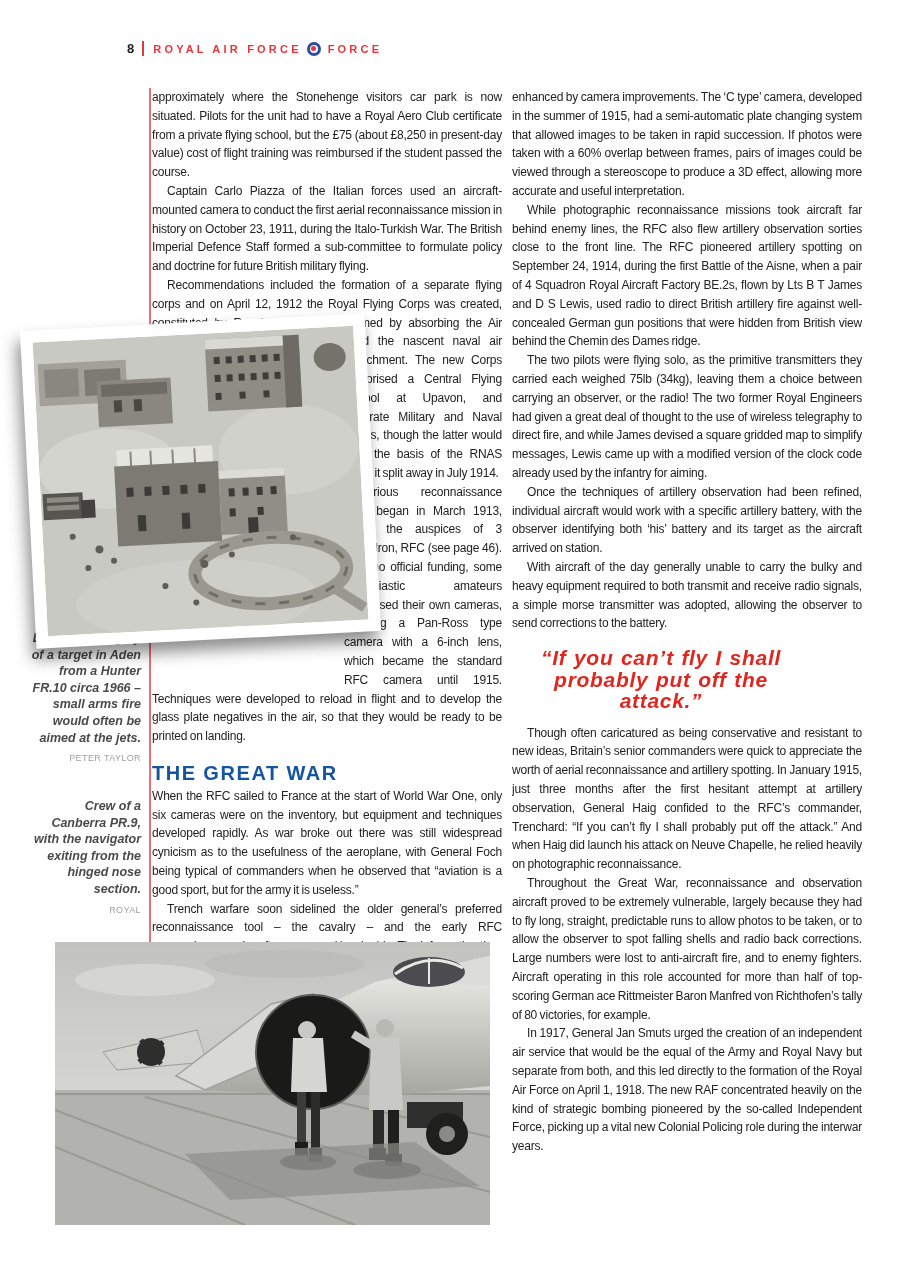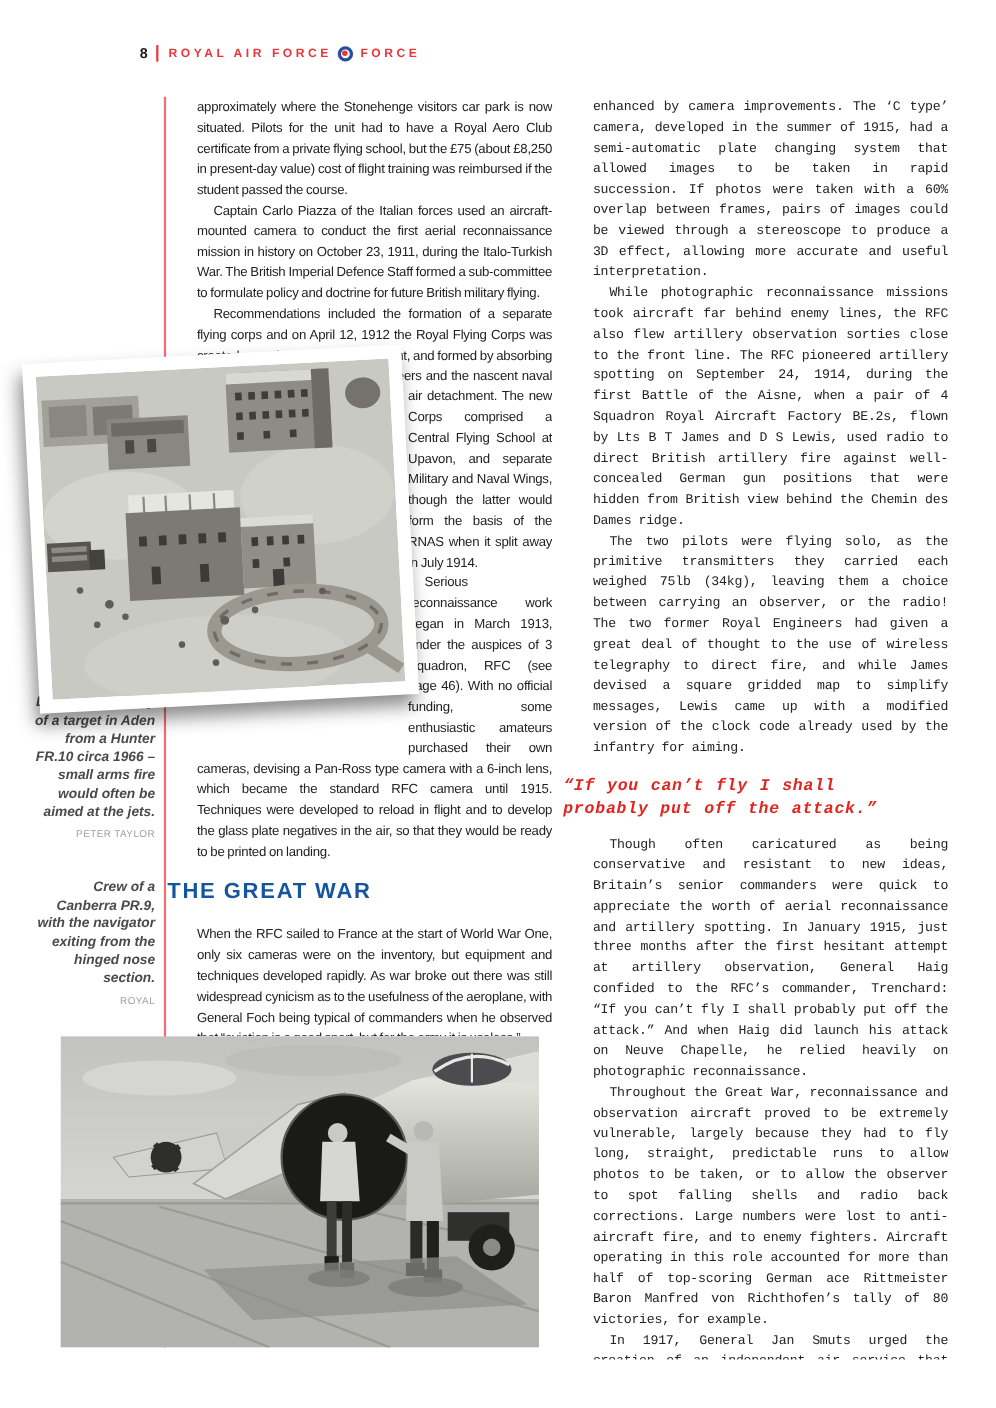--- a/index.html
+++ b/index.html
@@ -12,44 +12,44 @@
   .brand{font-size:11px;font-weight:bold;color:#e8353b;letter-spacing:3.2px;white-space:nowrap;}
   .roundel-icon{width:8px;height:8px;border-radius:50%;border:3px solid #2a4e9b;background:#fff;
         position:relative;margin:0 7px 0 5px;flex:0 0 auto;}
   .roundel-icon .dot{position:absolute;inset:1.5px;border-radius:50%;background:#e8353b;}
   
   .rule-vertical{position:absolute;left:149px;top:88px;width:2px;height:1137px;background:#ef6e74;z-index:1;}
   
   .col{position:absolute;top:88px;width:350px;font-size:12px;line-height:18.8px;color:#222;
        text-align:justify;letter-spacing:-0.2px;word-spacing:-0.6px;}
   .col-left{left:152px;height:854px;overflow:hidden;}
-  .col-right{left:512px;height:1148px;overflow:hidden;font-family:Liberation Mono, monospace;}
-  .col p{margin:0;padding-left:27px;}
+  .col-right{left:512px;height:1148px;overflow:hidden;}
+  .col p{margin:0;}
   .col p.indent{text-indent:15px;}
   h2.section{font-size:20px;font-weight:bold;color:#15549e;letter-spacing:1.6px;
-       margin:15px 0 18px 0;text-align:left;line-height:24px;}
+       margin:15px 0 2px 0;text-align:left;line-height:24px;}
   
   .wrap-spacer{float:left;width:192px;height:330px;}
   
   .photo1-frame{position:absolute;left:28px;top:322px;width:321px;height:294px;padding:12px;
        background:#fff;transform:rotate(-3deg);box-shadow:-4px 10px 16px rgba(0,0,0,0.45);z-index:2;}
   .photo1-frame svg{display:block;}
   
   .photo2{position:absolute;left:55px;top:942px;width:435px;height:283px;z-index:2;}
   .photo2 svg{display:block;}
   
   .caption{position:absolute;width:112px;text-align:right;font-size:12.5px;font-weight:bold;
        font-style:italic;color:#4a4a4a;line-height:16.6px;z-index:0;}
   .caption .credit{display:block;margin-top:4px;font-style:normal;font-weight:normal;
        font-size:9px;letter-spacing:0.4px;color:#a1a1a1;}
   .caption-aden{left:29px;top:630px;}
   .caption-canberra{left:29px;top:798px;}
   
-  .pull-quote{position:relative;margin:14px 0 12px 0;text-align:left;padding-right:52px;
-       font-size:15px;font-weight:bold;font-style:italic;color:#e0261f;line-height:21.5px;
+  .pull-quote{position:relative;margin:14px 0 12px 0;text-align:center;padding-right:52px;
+       font-size:21px;font-weight:bold;font-style:italic;color:#e0261f;line-height:21.5px;
        letter-spacing:0.7px;word-spacing:1px;text-indent:0;}
   .pull-quote .q-line{position:relative;z-index:1;}
   .roundel-bg{position:absolute;z-index:-1;right:22px;top:50%;margin-top:-41px;width:82px;height:82px;
        border-radius:50%;box-sizing:border-box;border:15px solid #b6c2dc;
        border-color:#c9d2e5 #a9b8d6 #a9b8d6 #c9d2e5;background:transparent;}
   .roundel-bg-center{position:absolute;z-index:-1;right:43px;top:50%;margin-top:-19px;width:40px;height:40px;
        border-radius:50%;background:#f3b7aa;filter:blur(4px);}
 </style>
 </head>
 <body>
@@ -89,20 +89,22 @@
     <h2 class="section">THE GREAT WAR</h2>
     <p>When the RFC sailed to France at the start of World War One, only six cameras were on the inventory, but equipment and techniques developed rapidly. As war broke out there was still widespread cynicism as to the usefulness of the aeroplane, with General Foch being typical of commanders when he observed that “aviation is a good sport, but for the army it is useless.”</p>
     <p class="indent">Trench warfare soon sidelined the older general’s preferred reconnaissance tool – the cavalry – and the early RFC reconnaissance aircraft soon proved invaluable. The information they provided helping to prevent the Germans from encircling Allied forces at Mons, for example, and later helping prevent the French from being outflanked at the Battle of the Marne.</p>
 
   </div>
 
   <div class="col col-right">
     <p>enhanced by camera improvements. The ‘C type’ camera, developed in the summer of 1915, had a semi-automatic plate changing system that allowed images to be taken in rapid succession. If photos were taken with a 60% overlap between frames, pairs of images could be viewed through a stereoscope to produce a 3D effect, allowing more accurate and useful interpretation.</p>
     <p class="indent">While photographic reconnaissance missions took aircraft far behind enemy lines, the RFC also flew artillery observation sorties close to the front line. The RFC pioneered artillery spotting on September 24, 1914, during the first Battle of the Aisne, when a pair of 4 Squadron Royal Aircraft Factory BE.2s, flown by Lts B T James and D S Lewis, used radio to direct British artillery fire against well-concealed German gun positions that were hidden from British view behind the Chemin des Dames ridge.</p>
     <p class="indent">The two pilots were flying solo, as the primitive transmitters they carried each weighed 75lb (34kg), leaving them a choice between carrying an observer, or the radio! The two former Royal Engineers had given a great deal of thought to the use of wireless telegraphy to direct fire, and while James devised a square gridded map to simplify messages, Lewis came up with a modified version of the clock code already used by the infantry for aiming.</p>
+    <p class="indent">Once the techniques of artillery observation had been refined, individual aircraft would work with a specific artillery battery, with the observer identifying both ‘his’ battery and its target as the aircraft arrived on station.</p>
+    <p class="indent">With aircraft of the day generally unable to carry the bulky and heavy equipment required to both transmit and receive radio signals, a simple morse transmitter was adopted, allowing the observer to send corrections to the battery.</p>
     <div class="pull-quote">
       <span class="roundel-bg"></span>
       <span class="roundel-bg-center"></span>
       <div class="q-line">“If you can’t fly I shall</div>
       <div class="q-line">probably put off the attack.”</div>
     </div>
     <p class="indent">Though often caricatured as being conservative and resistant to new ideas, Britain’s senior commanders were quick to appreciate the worth of aerial reconnaissance and artillery spotting. In January 1915, just three months after the first hesitant attempt at artillery observation, General Haig confided to the RFC’s commander, Trenchard: “If you can’t fly I shall probably put off the attack.” And when Haig did launch his attack on Neuve Chapelle, he relied heavily on photographic reconnaissance.</p>
     <p class="indent">Throughout the Great War, reconnaissance and observation aircraft proved to be extremely vulnerable, largely because they had to fly long, straight, predictable runs to allow photos to be taken, or to allow the observer to spot falling shells and radio back corrections. Large numbers were lost to anti-aircraft fire, and to enemy fighters. Aircraft operating in this role accounted for more than half of top-scoring German ace Rittmeister Baron Manfred von Richthofen’s tally of 80 victories, for example.</p>
     <p class="indent">In 1917, General Jan Smuts urged the creation of an independent air service that would be the equal of the Army and Royal Navy but separate from both, and this led directly to the formation of the Royal Air Force on April 1, 1918. The new RAF concentrated heavily on the kind of strategic bombing pioneered by the so-called Independent Force, picking up a vital new Colonial Policing role during the interwar years.</p>
 

